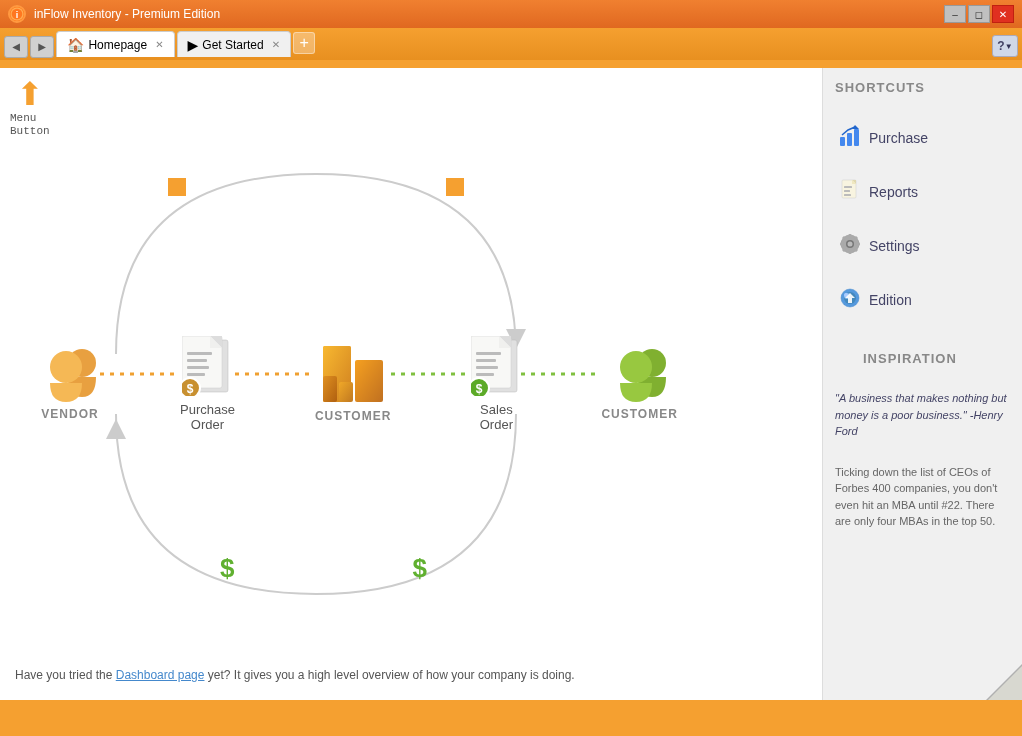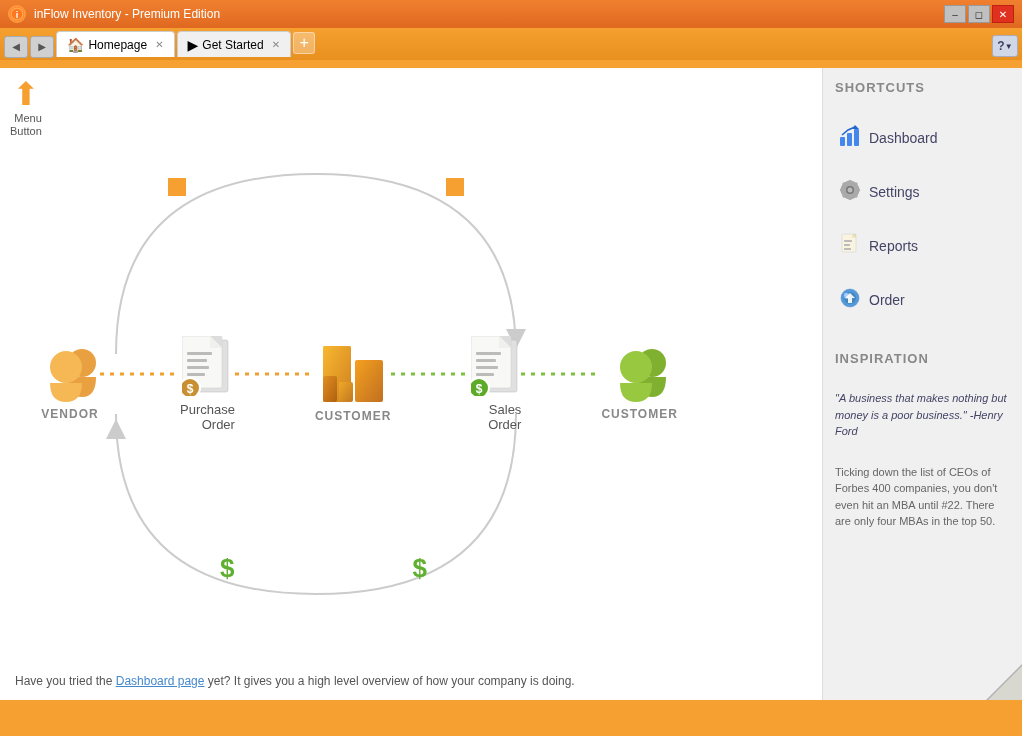--- a/index.html
+++ b/index.html
@@ -69,21 +69,21 @@
       position: absolute;
       top: 10px;
       left: 10px;
       display: flex;
       flex-direction: column;
       align-items: center;
       cursor: pointer;
       z-index: 10;
     }
     .menu-arrow { font-size: 32px; color: #f5a030; line-height: 1; }
-    .menu-label { font-size: 11px; color: #555; text-align: right; line-height: 1.2; margin-top: 2px; }
+    .menu-label { font-size: 11px; color: #555; text-align: left; line-height: 1.2; margin-top: 2px; font-family: Liberation Mono, monospace; }
 
     
     .workflow {
       position: absolute;
       top: 80px;
       left: 30px;
       right: 220px;
       bottom: 80px;
       display: flex;
       align-items: center;
@@ -142,38 +142,38 @@
     .inventory-icon {
       width: 60px; height: 55px;
       display: grid;
       grid-template-columns: 1fr 1fr;
       grid-template-rows: 1fr 1fr;
       gap: 3px;
       position: relative;
     }
 
     
-    .item-label { font-size: 13px; color: #555; text-align: right; }
+    .item-label { font-size: 13px; color: #555; text-align: center; }
     .item-label-big { font-size: 12px; font-weight: bold; color: #888; text-align: center; letter-spacing: 1px; }
 
     
     .dollar-bottom {
       position: absolute;
       bottom: 20px;
       font-size: 26px;
       color: #60b030;
       font-weight: bold;
     }
     .dollar-bottom-left { left: 190px; }
     .dollar-bottom-right { right: 175px; }
 
     
     .bottom-text {
       position: absolute;
-      bottom: 12px;
+      bottom: 18px;
       left: 15px;
       right: 225px;
       font-size: 12px;
       color: #555;
     }
     .bottom-text a { color: #4488cc; text-decoration: underline; cursor: pointer; }
 
     
     .sidebar {
       width: 200px;
@@ -205,20 +205,21 @@
     .shortcut-label { font-size: 14px; color: #446; }
 
     .inspiration-title {
       font-size: 13px;
       font-weight: bold;
       color: #888;
       letter-spacing: 1px;
       text-transform: uppercase;
       margin-top: 16px;
       margin-bottom: 8px;
+      margin-left: 28px;
     }
 
     .inspiration-quote {
       font-size: 11px;
       color: #446;
       font-style: italic;
       line-height: 1.5;
       margin-bottom: 8px;
     }
 
@@ -451,68 +452,68 @@
     <div class="shortcut-item">
       <span>
         <svg width="22" height="22" viewBox="0 0 22 22">
           <rect x="1" y="12" width="5" height="9" rx="1" fill="#4488ee"></rect>
           <rect x="8" y="8" width="5" height="13" rx="1" fill="#4488ee"></rect>
           <rect x="15" y="4" width="5" height="17" rx="1" fill="#4488ee"></rect>
           <polyline points="3,10 9,5 16,2" stroke="#2266cc" stroke-width="1.5" fill="none"></polyline>
           <polygon points="16,0 20,4 13,4" fill="#2266cc"></polygon>
         </svg>
       </span>
-      <span class="shortcut-label">Dashboard</span>
-    </div>
-
-    <div class="shortcut-item">
-      <span>
-        <svg width="22" height="22" viewBox="0 0 22 22">
-          <circle cx="11" cy="11" r="9" fill="#aaa" stroke="#888" stroke-width="0.5"></circle>
-          <circle cx="11" cy="11" r="4" fill="#777"></circle>
-          <circle cx="11" cy="11" r="2.5" fill="#bbb"></circle>
-
-          <rect x="9.5" y="1" width="3" height="4" rx="1" fill="#aaa"></rect>
-          <rect x="9.5" y="17" width="3" height="4" rx="1" fill="#aaa"></rect>
-          <rect x="1" y="9.5" width="4" height="3" rx="1" fill="#aaa"></rect>
-          <rect x="17" y="9.5" width="4" height="3" rx="1" fill="#aaa"></rect>
-          <rect x="3.5" y="3.5" width="3" height="3" rx="1" fill="#aaa" transform="rotate(45 5 5)"></rect>
-          <rect x="15.5" y="3.5" width="3" height="3" rx="1" fill="#aaa" transform="rotate(45 17 5)"></rect>
-          <rect x="3.5" y="15.5" width="3" height="3" rx="1" fill="#aaa" transform="rotate(45 5 17)"></rect>
-          <rect x="15.5" y="15.5" width="3" height="3" rx="1" fill="#aaa" transform="rotate(45 17 17)"></rect>
-        </svg>
-      </span>
-      <span class="shortcut-label">Settings</span>
+      <span class="shortcut-label">Purchase</span>
     </div>
 
     <div class="shortcut-item">
       <span>
         <svg width="22" height="22" viewBox="0 0 22 22">
           <rect x="3" y="1" width="14" height="18" rx="1" fill="#f8f4e0" stroke="#ccc" stroke-width="0.5"></rect>
           <polygon points="13,1 17,1 17,5" fill="#e0d8b0"></polygon>
           <polygon points="13,1 17,5 13,5" fill="#f0e8c0"></polygon>
           <rect x="5" y="7" width="8" height="2" rx="0.5" fill="#bbb"></rect>
           <rect x="5" y="11" width="6" height="2" rx="0.5" fill="#bbb"></rect>
           <rect x="5" y="15" width="7" height="2" rx="0.5" fill="#bbb"></rect>
         </svg>
       </span>
       <span class="shortcut-label">Reports</span>
     </div>
 
     <div class="shortcut-item">
       <span>
         <svg width="22" height="22" viewBox="0 0 22 22">
+          <circle cx="11" cy="11" r="9" fill="#aaa" stroke="#888" stroke-width="0.5"></circle>
+          <circle cx="11" cy="11" r="4" fill="#777"></circle>
+          <circle cx="11" cy="11" r="2.5" fill="#bbb"></circle>
+
+          <rect x="9.5" y="1" width="3" height="4" rx="1" fill="#aaa"></rect>
+          <rect x="9.5" y="17" width="3" height="4" rx="1" fill="#aaa"></rect>
+          <rect x="1" y="9.5" width="4" height="3" rx="1" fill="#aaa"></rect>
+          <rect x="17" y="9.5" width="4" height="3" rx="1" fill="#aaa"></rect>
+          <rect x="3.5" y="3.5" width="3" height="3" rx="1" fill="#aaa" transform="rotate(45 5 5)"></rect>
+          <rect x="15.5" y="3.5" width="3" height="3" rx="1" fill="#aaa" transform="rotate(45 17 5)"></rect>
+          <rect x="3.5" y="15.5" width="3" height="3" rx="1" fill="#aaa" transform="rotate(45 5 17)"></rect>
+          <rect x="15.5" y="15.5" width="3" height="3" rx="1" fill="#aaa" transform="rotate(45 17 17)"></rect>
+        </svg>
+      </span>
+      <span class="shortcut-label">Settings</span>
+    </div>
+
+    <div class="shortcut-item">
+      <span>
+        <svg width="22" height="22" viewBox="0 0 22 22">
           <circle cx="11" cy="11" r="9" fill="#5599dd" stroke="#4488cc" stroke-width="0.5"></circle>
           <circle cx="11" cy="11" r="6" fill="#4488bb"></circle>
           <circle cx="8" cy="9" r="3" fill="#88bbee"></circle>
           <circle cx="7" cy="8" r="2" fill="#aaccff"></circle>
           <polygon points="11,6 16,11 13,11 13,16 9,16 9,11 6,11" fill="white" opacity="0.9"></polygon>
         </svg>
       </span>
-      <span class="shortcut-label">Order</span>
+      <span class="shortcut-label">Edition</span>
     </div>
 
 
     <div class="inspiration-title">INSPIRATION</div>
     <div class="inspiration-quote">"A business that makes nothing but money is a poor business." -Henry Ford</div>
     <div class="inspiration-text">Ticking down the list of CEOs of Forbes 400 companies, you don't even hit an MBA until #22. There are only four MBAs in the top 50.</div>
 
     <div style="position:absolute;bottom:0;right:0;width:0;height:0;border-style:solid;border-width:0 0 36px 36px;border-color:transparent transparent #b0b0b0 transparent;"></div>
     <div style="position:absolute;bottom:0;right:0;width:0;height:0;border-style:solid;border-width:0 0 34px 34px;border-color:transparent transparent #d8d8d0 transparent;"></div>
   </div>

